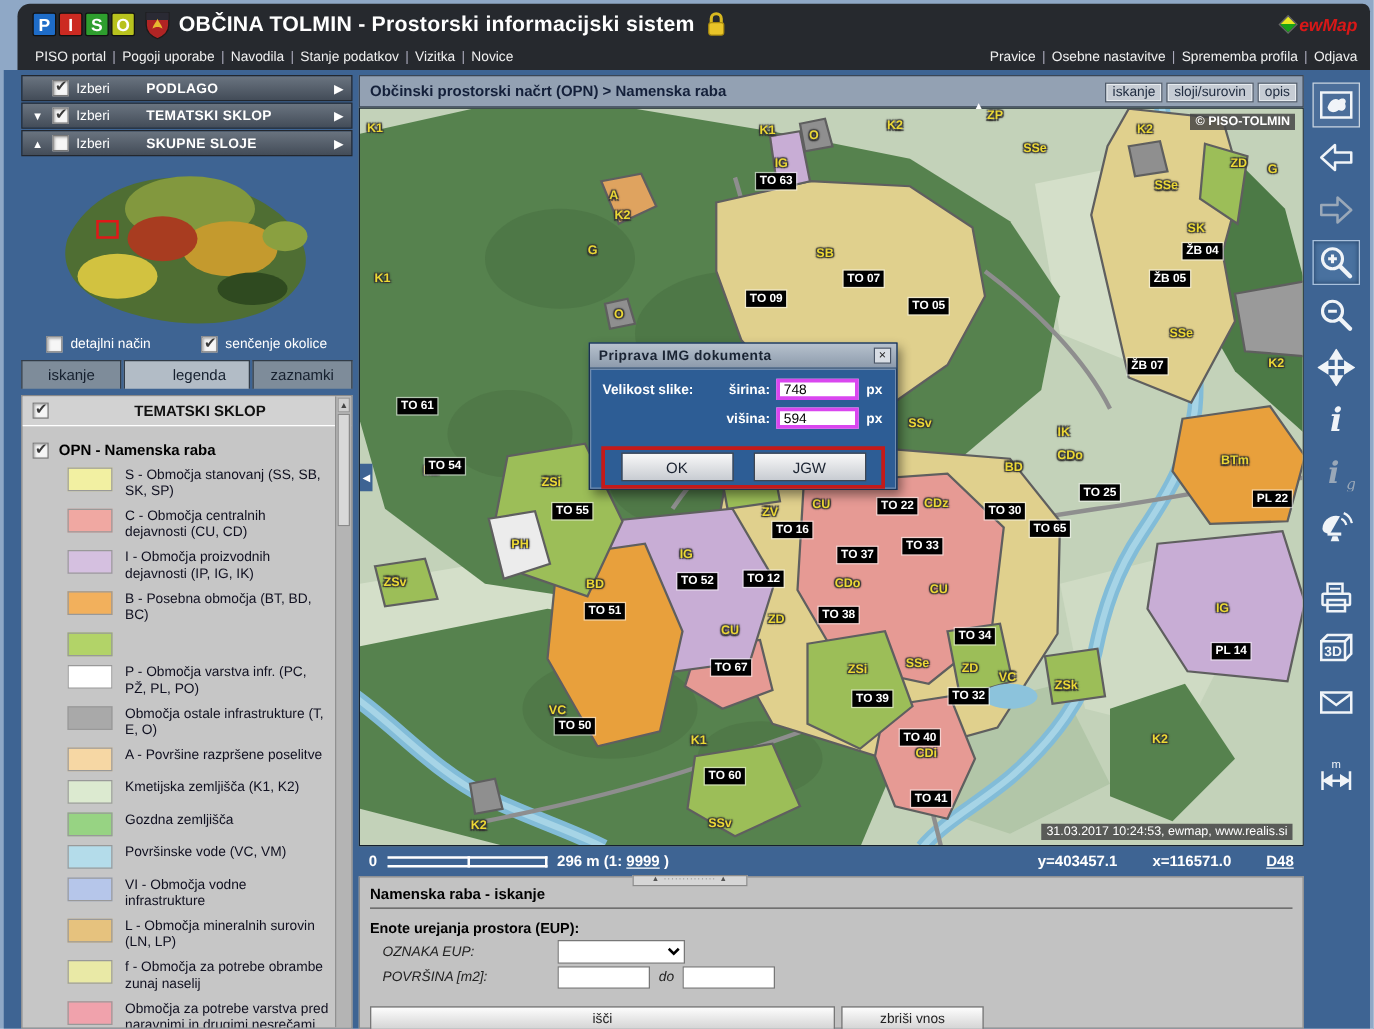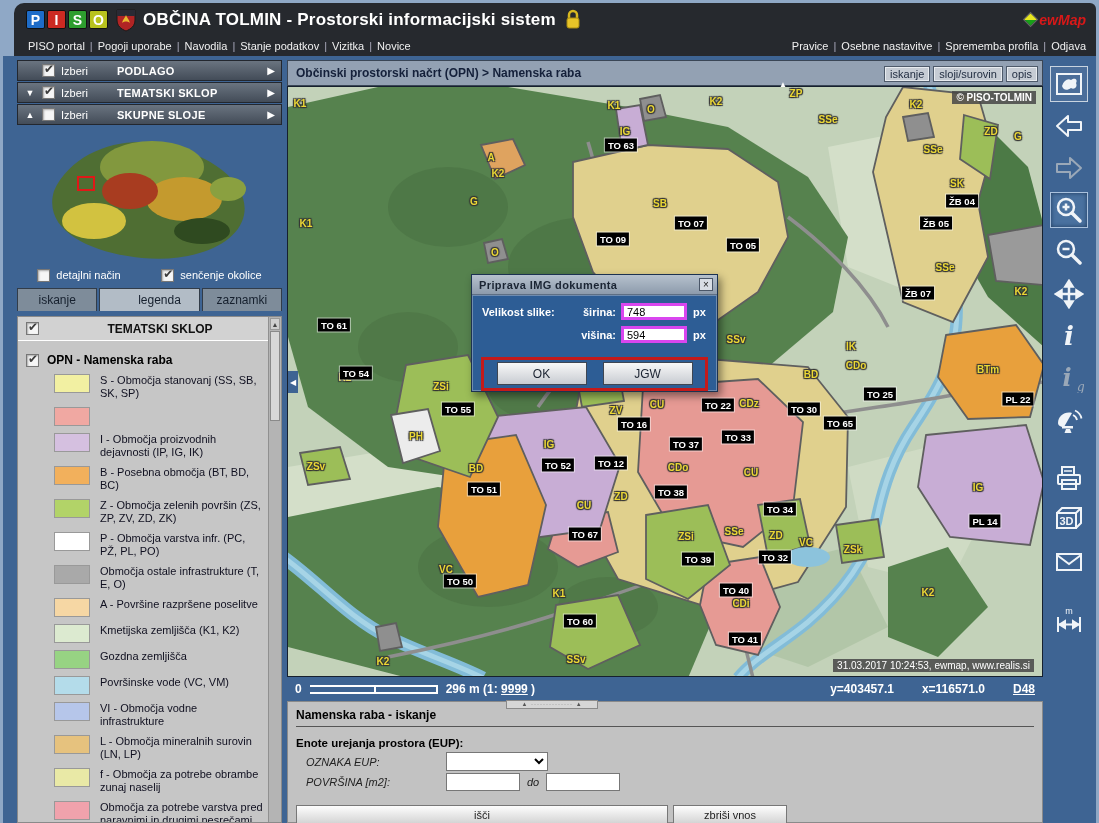--- a/index.html
+++ b/index.html
@@ -271,32 +271,32 @@
             <span class="cb on"></span>
             <span class="gt">OPN - Namenska raba</span>
           </div>
           <div id="legend-items">
               <div class="litem">
                 <span class="lswatch" style="background:#f2f0a2"></span>
                 <span class="ll">S - Območja stanovanj (SS, SB, SK, SP)</span>
               </div>
               <div class="litem">
                 <span class="lswatch" style="background:#f0a8a2"></span>
+                <span class="ll">C - Območja centralnih dejavnosti (CU, CD)</span>
               </div>
               <div class="litem">
                 <span class="lswatch" style="background:#d5c0e0"></span>
                 <span class="ll">I - Območja proizvodnih dejavnosti (IP, IG, IK)</span>
               </div>
               <div class="litem">
                 <span class="lswatch" style="background:#f2b05c"></span>
                 <span class="ll">B - Posebna območja (BT, BD, BC)</span>
               </div>
               <div class="litem">
                 <span class="lswatch" style="background:#b2d368"></span>
-                <span class="ll">Z - Območja zelenih površin (ZS, ZP, ZV, ZD, ZK)</span>
               </div>
               <div class="litem">
                 <span class="lswatch" style="background:#ffffff"></span>
                 <span class="ll">P - Območja varstva infr. (PC, PŽ, PL, PO)</span>
               </div>
               <div class="litem">
                 <span class="lswatch" style="background:#a9a9a9"></span>
                 <span class="ll">Območja ostale infrastrukture (T, E, O)</span>
               </div>
               <div class="litem">

